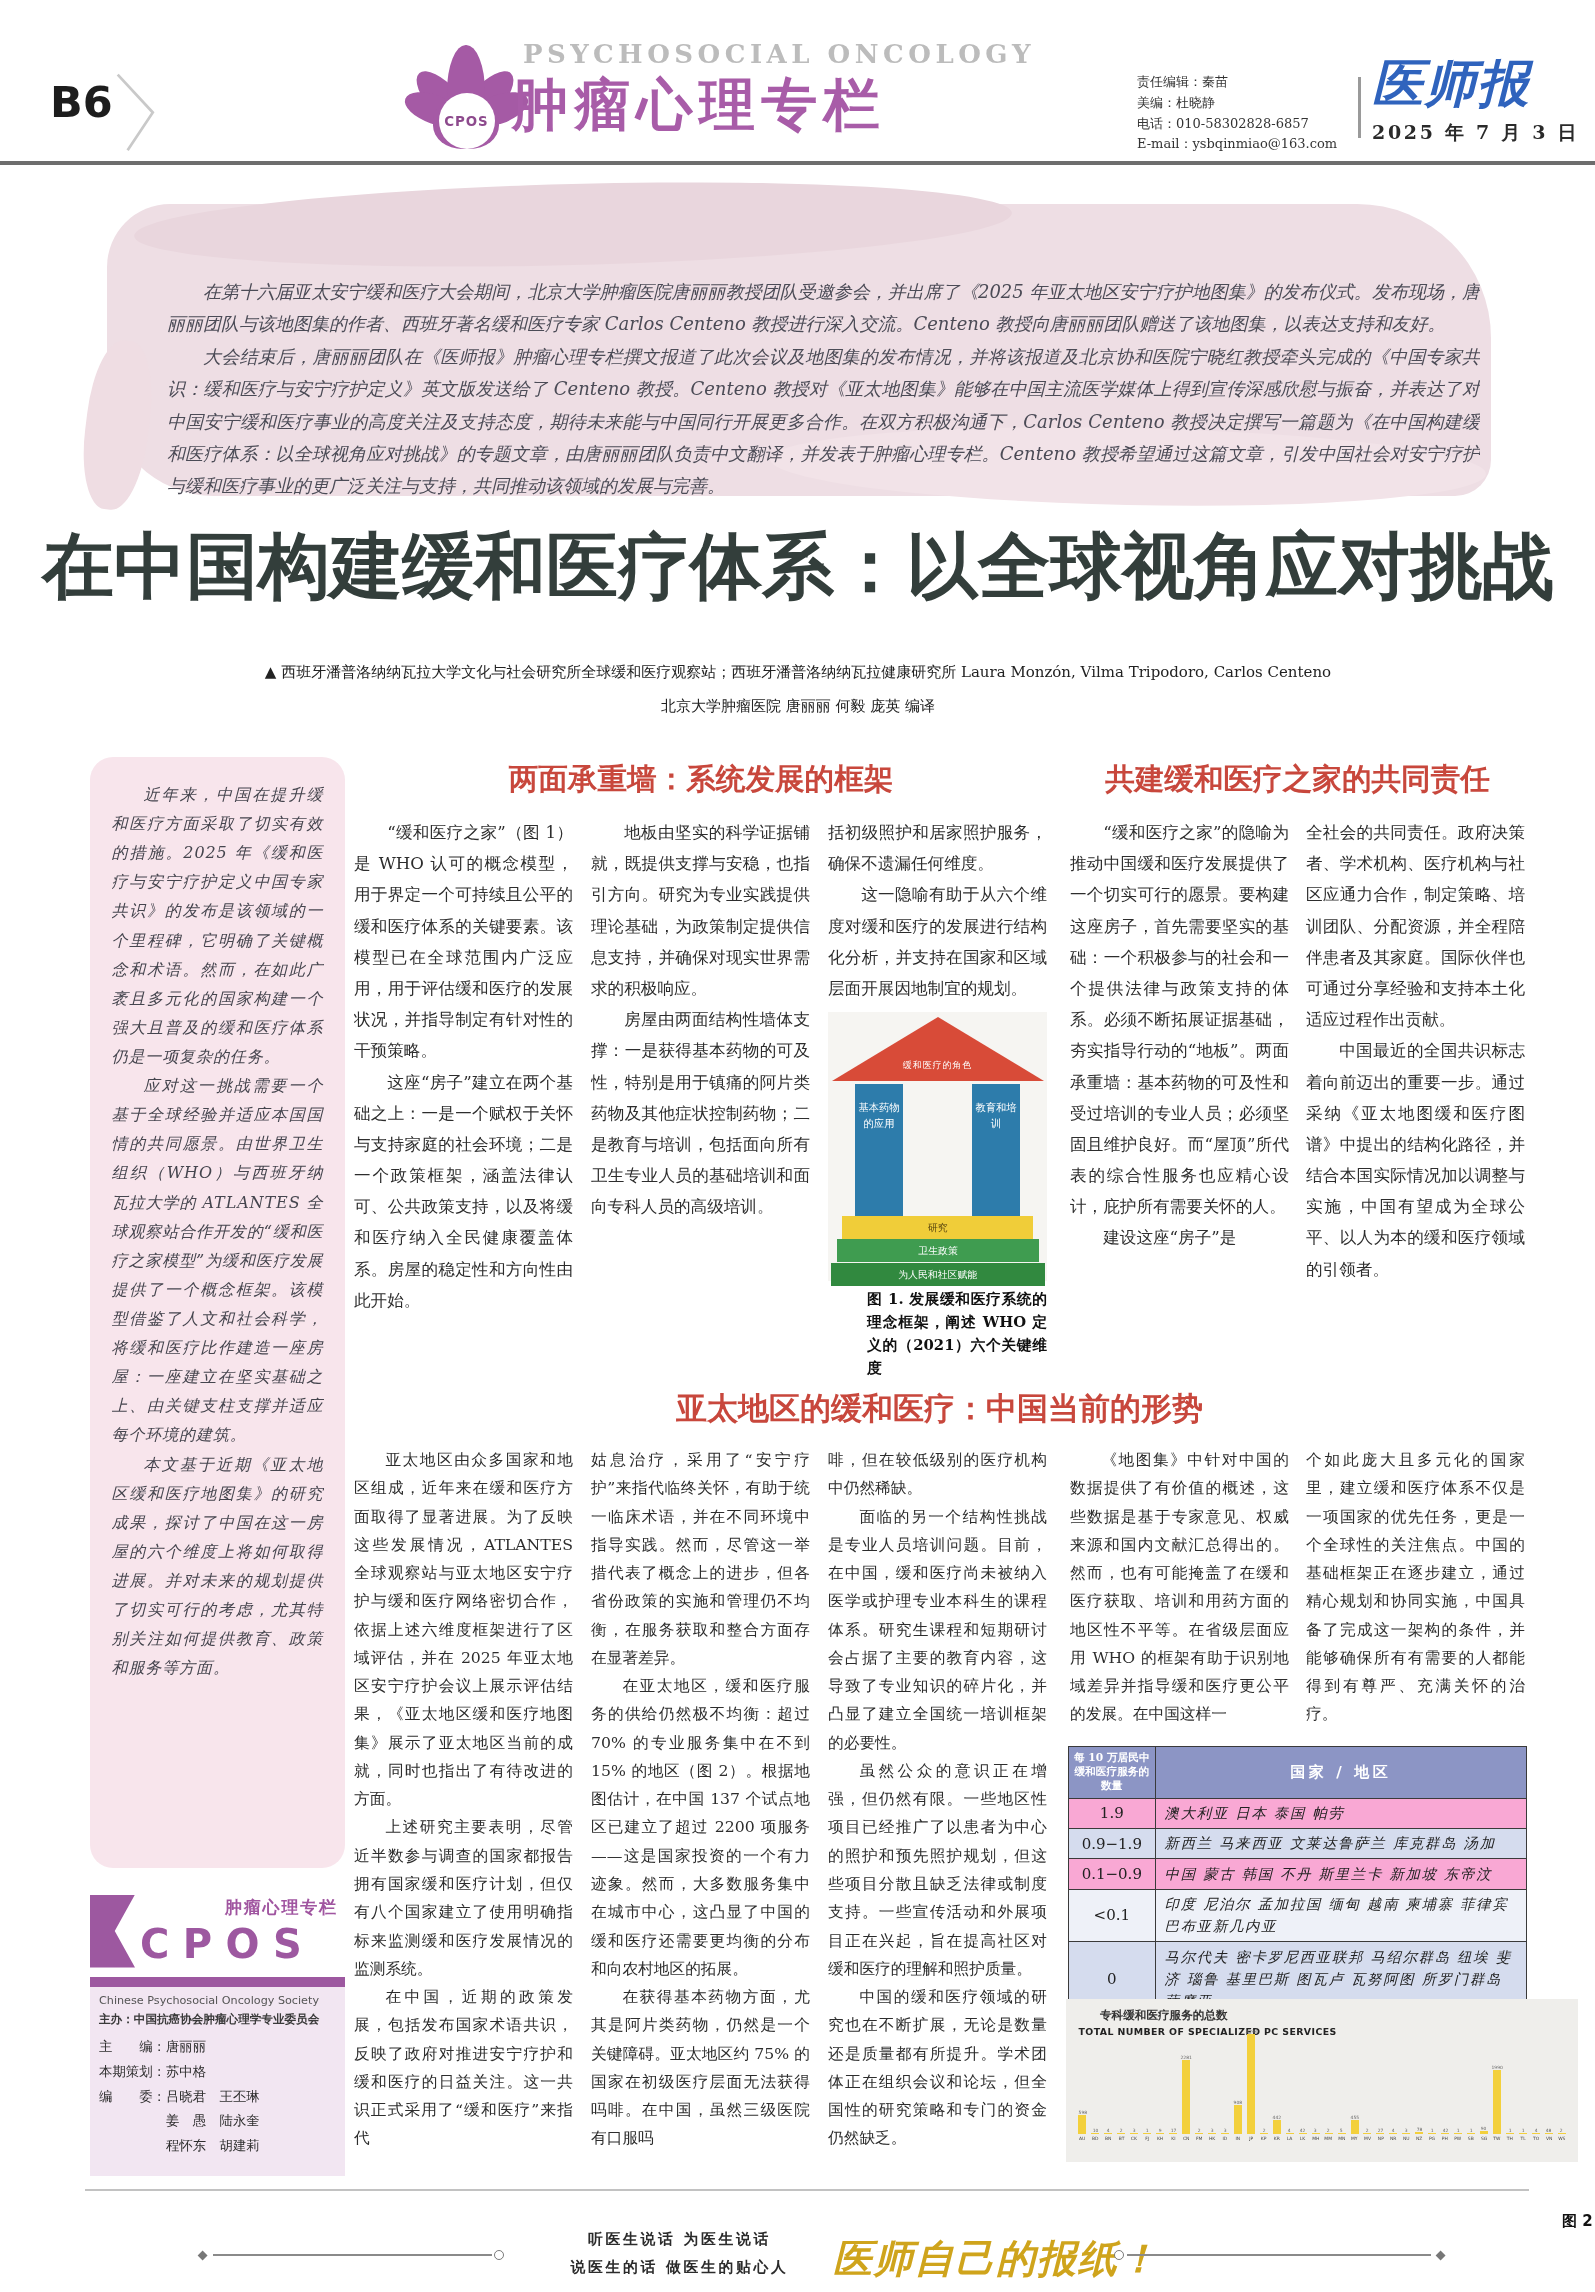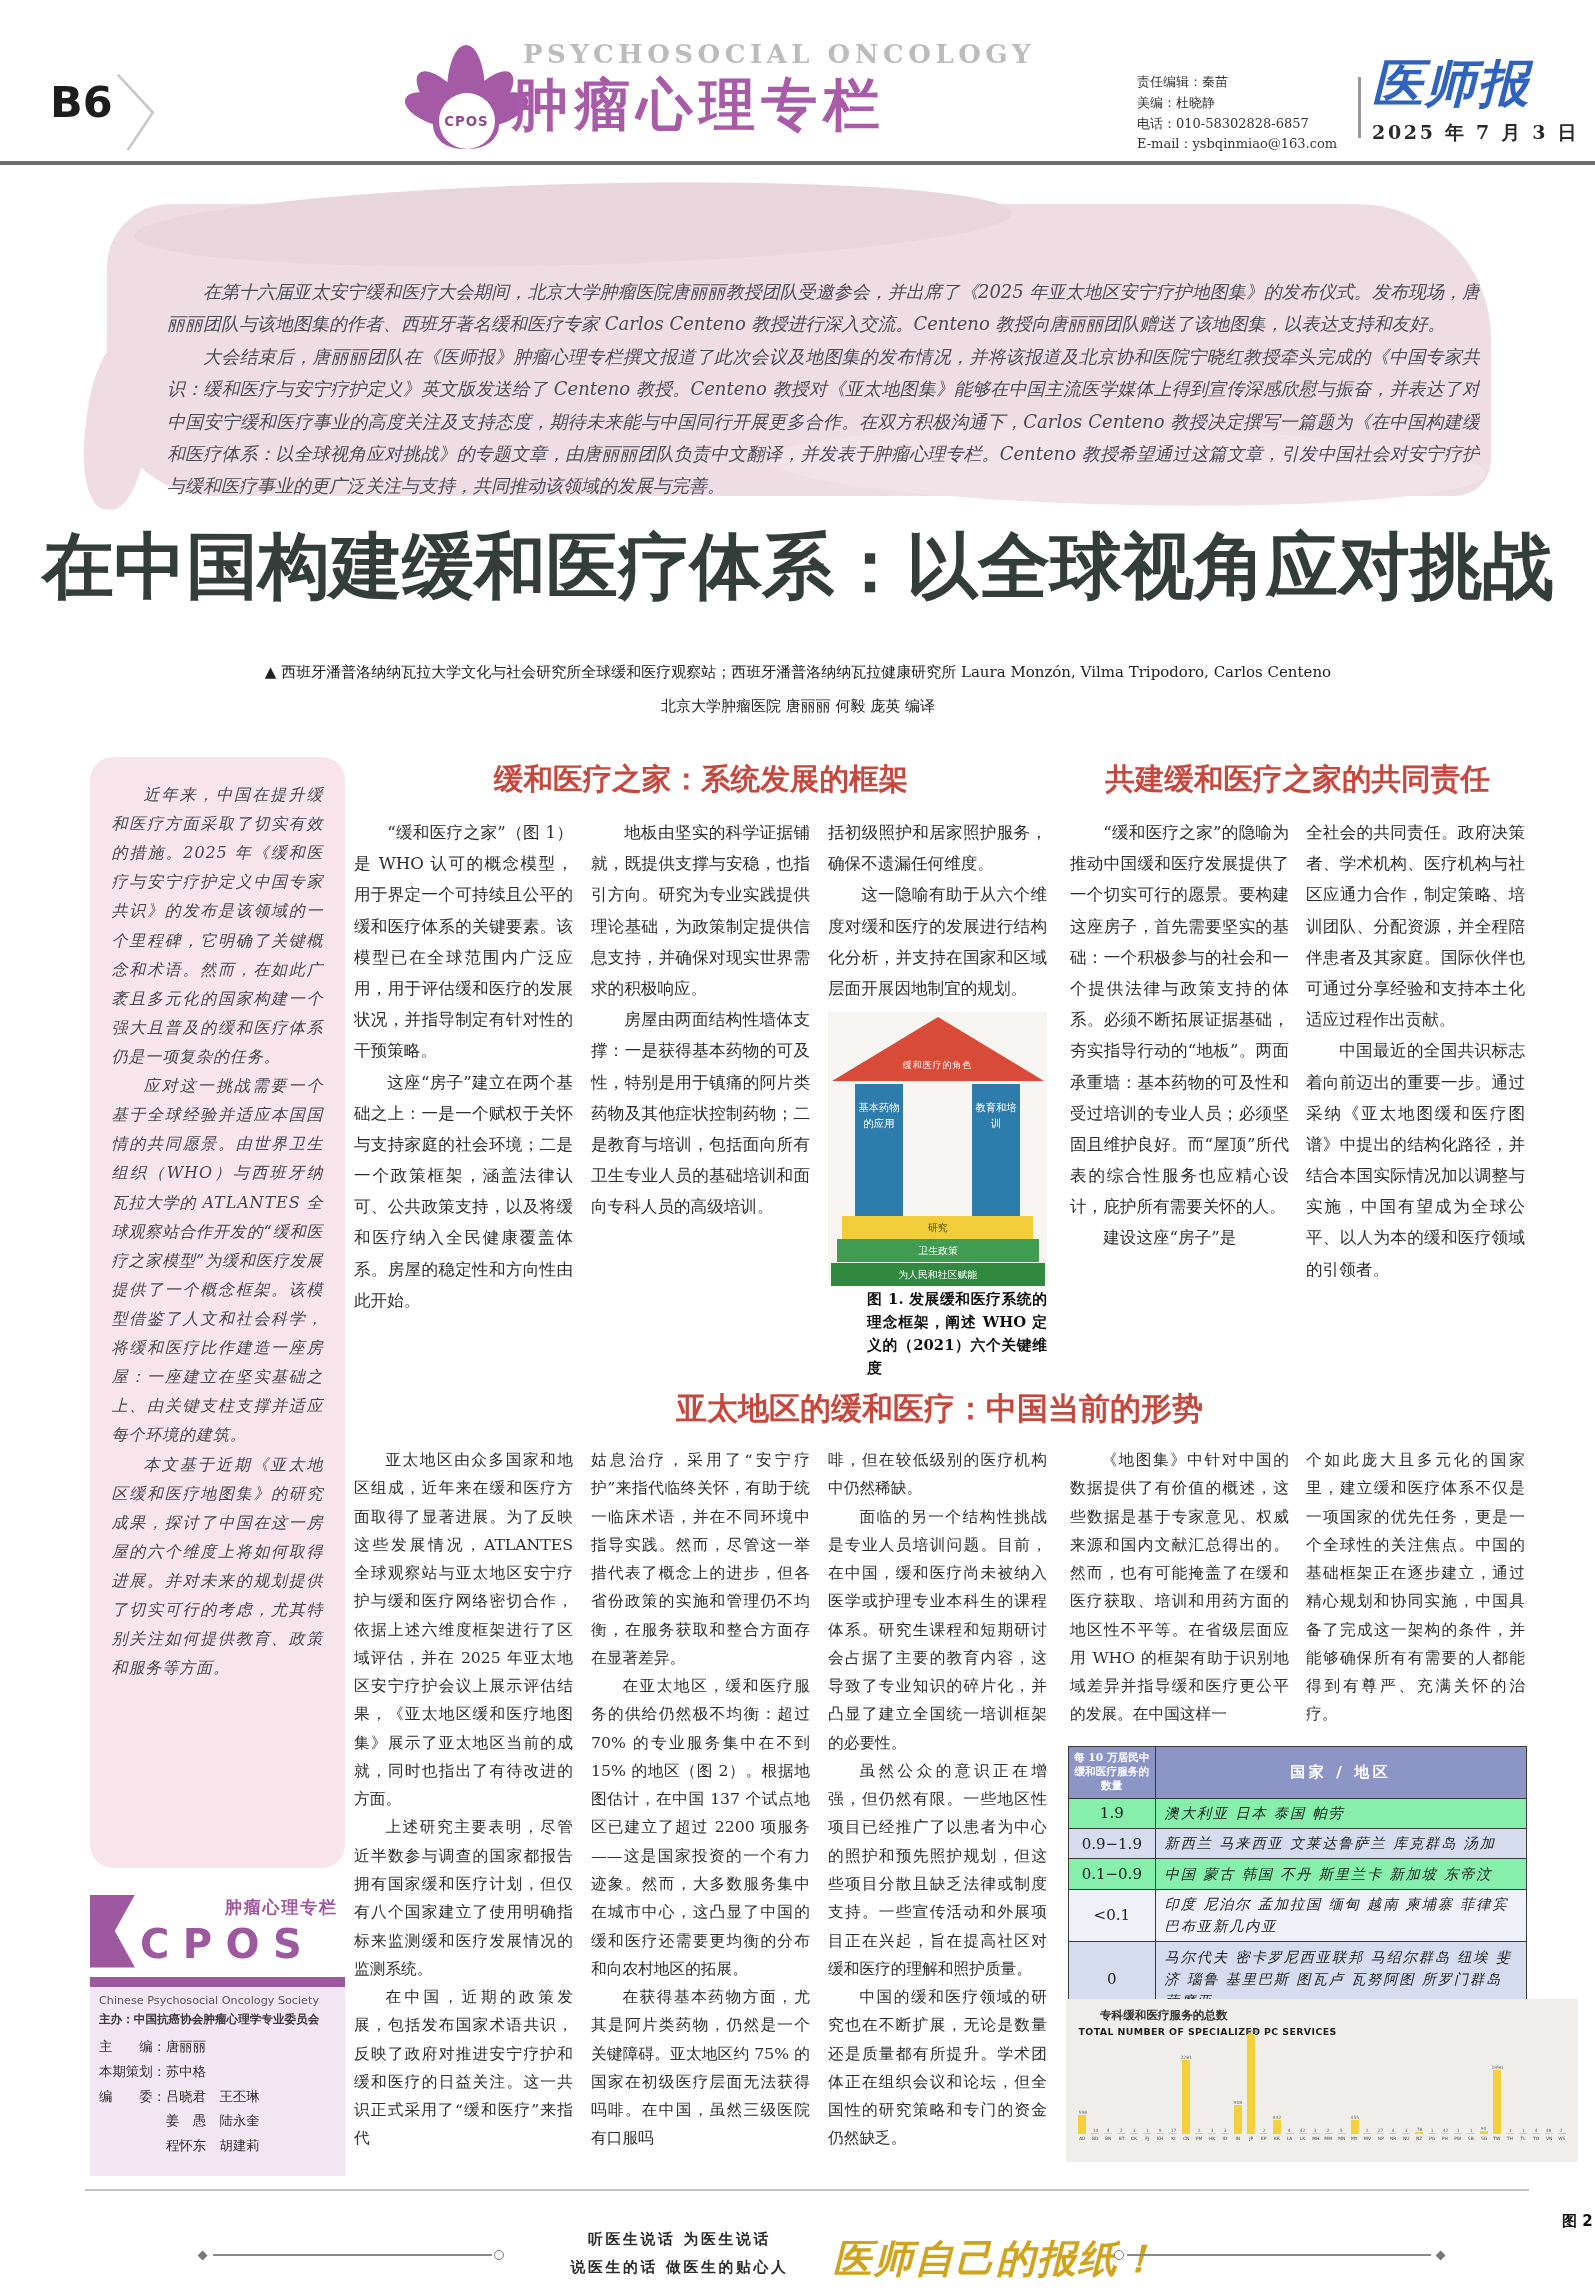--- a/index.html
+++ b/index.html
@@ -47,21 +47,21 @@
           font-size:10.3px;text-align:center;line-height:1.6;padding-top:15px;box-sizing:border-box;}
   .floor{position:absolute;text-align:center;color:#fff;font-size:9.9px;}
   .fig-caption{font-size:14.8px;font-weight:700;line-height:1.55;color:#101010;margin-top:7.2px;text-align:justify;margin-left:39px;}
   
   table.svc{border-collapse:collapse;width:459px;font-size:14.3px;}
   table.svc th,table.svc td{border:1.8px solid #3a3a3a;}
   th.h1{width:82px;background:#8c95c5;color:#fff;font-size:10.7px;font-weight:700;line-height:1.35;padding:3.6px 1.8px;}
   th.h2{background:#8c95c5;color:#fff;font-size:15px;font-weight:700;letter-spacing:3.6px;padding:1px;}
   td.range{width:82px;text-align:center;font-size:15px;color:#222;}
   td.countries{padding:3.6px 9px;font-style:italic;letter-spacing:1.8px;line-height:1.55;color:#222;}
-  tr.rA{background:#86efac;padding-left:24px;} tr.rB{background:#d5dcee;} tr.rC{background:#eef1f8;}
+  tr.rA{background:#f9a8d4;padding-left:24px;} tr.rB{background:#d5dcee;} tr.rC{background:#eef1f8;}
   
   .chart-box{width:512px;height:163px;background:#efeeeb;}
   .chart-title{font-family:"DejaVu Sans","Liberation Sans",sans-serif;font-size:11.6px;font-weight:700;color:#333;}
   .chart-sub{font-family:"DejaVu Sans","Liberation Sans",sans-serif;font-size:9.4px;font-weight:700;color:#222;letter-spacing:0.4px;}
   .bars{position:absolute;left:10.7px;bottom:18px;width:491px;height:118px;display:flex;align-items:flex-end;justify-content:space-between;}
   .bar-slot{width:11.6px;display:flex;flex-direction:column;align-items:center;justify-content:flex-end;}
   .bar-val{font-family:"DejaVu Sans","Liberation Sans",sans-serif;font-size:7.2px;color:#666;height:8px;line-height:8px;
            transform:scale(0.62);transform-origin:center bottom;white-space:nowrap;}
   .bar{width:8px;background:#f3d03c;}
   .bar-code{font-family:"DejaVu Sans","Liberation Sans",sans-serif;font-size:7.2px;color:#444;height:8px;line-height:8px;
@@ -140,21 +140,21 @@
   <div class="abs byline" style="top:697px;">北京大学肿瘤医院 唐丽丽 何毅 庞英 编译</div>
 
   <div class="abs lead-col" style="left:90px;top:757px;">
     <div class="lead-inner paras">
         <p>近年来，中国在提升缓和医疗方面采取了切实有效的措施。2025 年《缓和医疗与安宁疗护定义中国专家共识》的发布是该领域的一个里程碑，它明确了关键概念和术语。然而，在如此广袤且多元化的国家构建一个强大且普及的缓和医疗体系仍是一项复杂的任务。</p>
         <p>应对这一挑战需要一个基于全球经验并适应本国国情的共同愿景。由世界卫生组织（WHO）与西班牙纳瓦拉大学的 ATLANTES 全球观察站合作开发的“缓和医疗之家模型”为缓和医疗发展提供了一个概念框架。该模型借鉴了人文和社会科学，将缓和医疗比作建造一座房屋：一座建立在坚实基础之上、由关键支柱支撑并适应每个环境的建筑。</p>
         <p>本文基于近期《亚太地区缓和医疗地图集》的研究成果，探讨了中国在这一房屋的六个维度上将如何取得进展。并对未来的规划提供了切实可行的考虑，尤其特别关注如何提供教育、政策和服务等方面。</p>
       </div>
   </div>
 
-  <div class="abs sec-head" style="left:354px;top:759px;width:694px;font-size:29.6px;">缓和医疗之家：系统发展的框架</div>
+  <div class="abs sec-head" style="left:354px;top:759px;width:694px;font-size:29.6px;">两面承重墙：系统发展的框架</div>
   <div class="abs col paras" style="left:354px;top:817px;height:569px;">
       <p>“缓和医疗之家”（图 1）是 WHO 认可的概念模型，用于界定一个可持续且公平的缓和医疗体系的关键要素。该模型已在全球范围内广泛应用，用于评估缓和医疗的发展状况，并指导制定有针对性的干预策略。</p>
       <p>这座“房子”建立在两个基础之上：一是一个赋权于关怀与支持家庭的社会环境；二是一个政策框架，涵盖法律认可、公共政策支持，以及将缓和医疗纳入全民健康覆盖体系。房屋的稳定性和方向性由此开始。</p>
     </div>
   <div class="abs col paras" style="left:591px;top:817px;height:569px;">
       <p>地板由坚实的科学证据铺就，既提供支撑与安稳，也指引方向。研究为专业实践提供理论基础，为政策制定提供信息支持，并确保对现实世界需求的积极响应。</p>
       <p>房屋由两面结构性墙体支撑：一是获得基本药物的可及性，特别是用于镇痛的阿片类药物及其他症状控制药物；二是教育与培训，包括面向所有卫生专业人员的基础培训和面向专科人员的高级培训。</p>
     </div>
   <div class="abs" style="left:828px;top:817px;width:219px;height:573px;">
     <div class="col paras flush" style="height:195px;">

